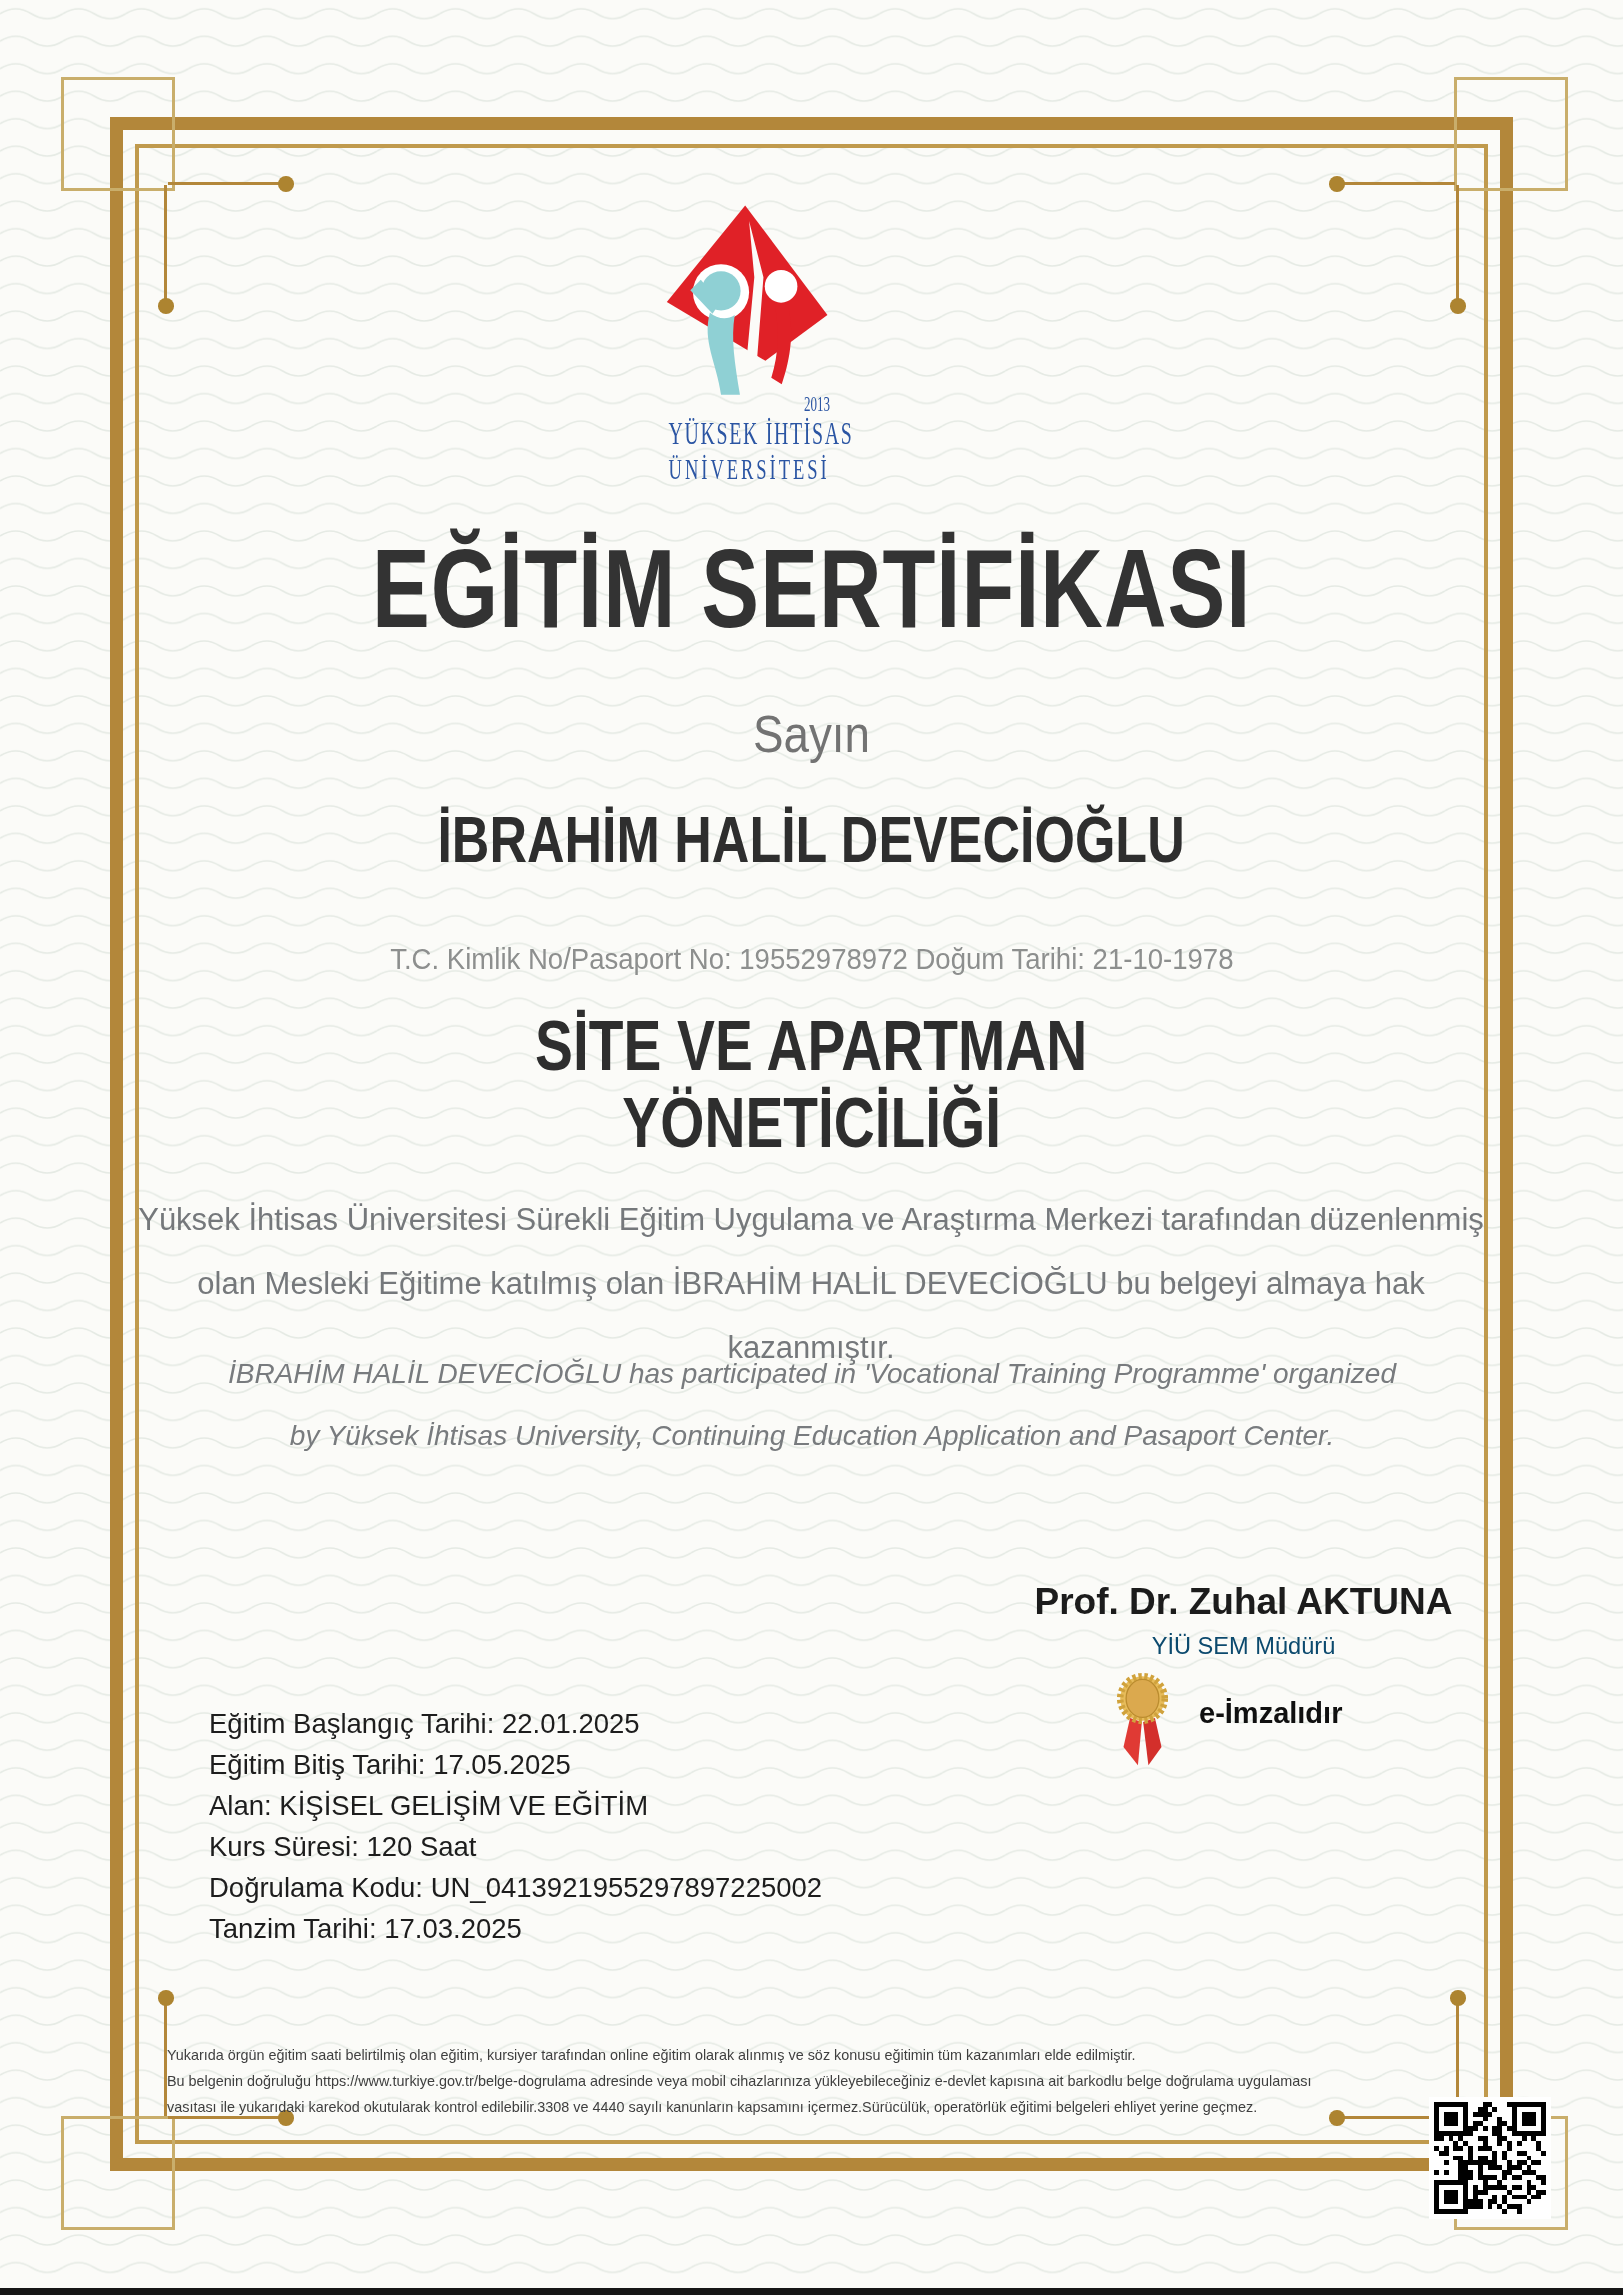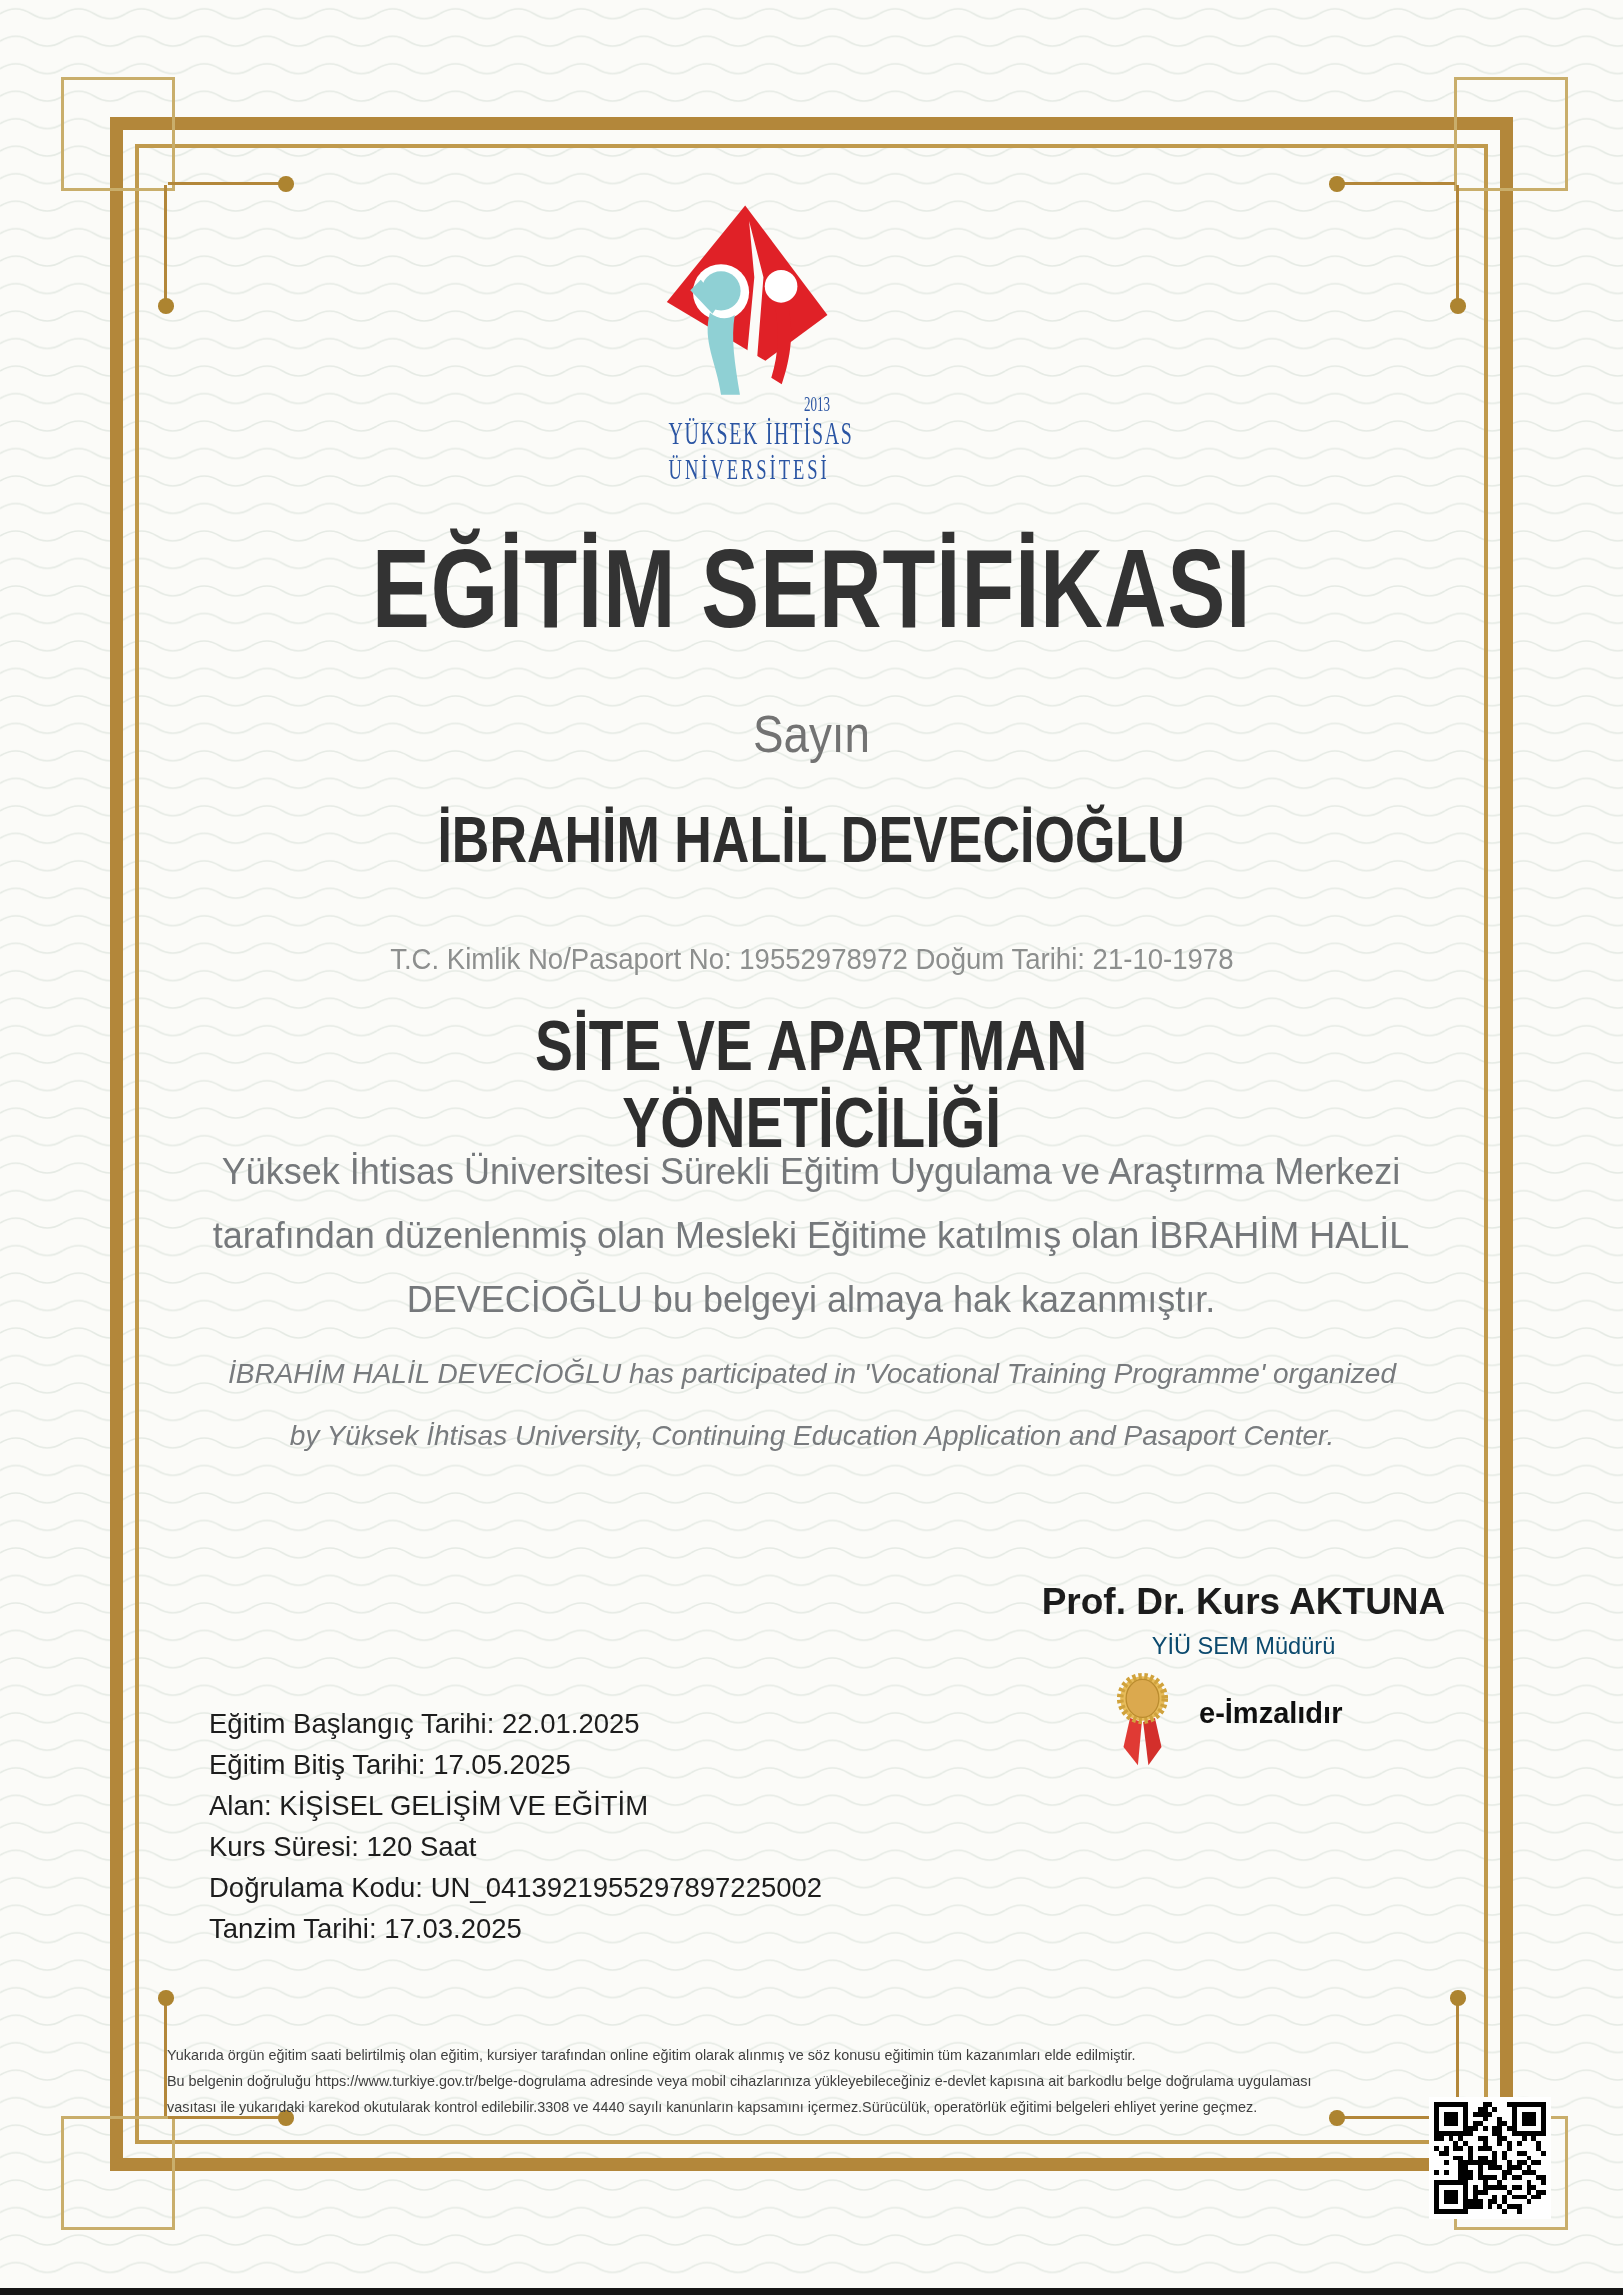--- a/index.html
+++ b/index.html
@@ -44,21 +44,21 @@
   .recipient{top:802px;font-size:65px;font-weight:bold;color:#2e2e2e;}
   .recipient>span{transform:scaleX(.80);}
   .idline{top:943px;font-size:29px;color:#8d8f8e;}
   .idline>span{transform:scaleX(.95);}
   .course1{top:1008px;font-size:71px;font-weight:bold;color:#2e2e2e;line-height:75px;}
   .course1>span{transform:scaleX(.80);}
   .course2{top:1085px;font-size:71px;font-weight:bold;color:#2e2e2e;line-height:75px;}
   .course2>span{transform:scaleX(.80);}
 
   .para{position:absolute;left:137px;width:1348px;text-align:center;z-index:2;}
-  .para-tr{top:1140px;font-size:36px;line-height:64px;color:#75787b;}
+  .para-tr{top:1188px;font-size:31px;line-height:64px;color:#75787b;}
   .para-en{top:1343px;font-size:28px;line-height:62px;color:#787b7e;font-style:italic;left:223px;width:1178px;}
 
   
   .sig-name{position:absolute;left:995px;top:1581px;width:497px;text-align:center;
             font-size:37px;font-weight:bold;color:#1c1c1c;z-index:2;}
   .sig-title{position:absolute;left:995px;top:1633px;width:497px;text-align:center;
             font-size:23.6px;color:#0c4a6e;z-index:2;}
   .seal{position:absolute;left:1113px;top:1663px;z-index:2;}
   .esign{position:absolute;left:1199px;top:1697px;font-size:29px;font-weight:bold;color:#101010;z-index:2;}
 
@@ -137,21 +137,21 @@
   <div class="center-line title"><span>EĞİTİM SERTİFİKASI</span></div>
   <div class="center-line salutation"><span>Sayın</span></div>
   <div class="center-line recipient"><span>İBRAHİM HALİL DEVECİOĞLU</span></div>
   <div class="center-line idline"><span>T.C. Kimlik No/Pasaport No: 19552978972 Doğum Tarihi: 21-10-1978</span></div>
   <div class="center-line course1"><span>SİTE VE APARTMAN</span></div>
   <div class="center-line course2"><span>YÖNETİCİLİĞİ</span></div>
 
   <div class="para para-tr">Yüksek İhtisas Üniversitesi Sürekli Eğitim Uygulama ve Araştırma Merkezi tarafından düzenlenmiş olan Mesleki Eğitime katılmış olan İBRAHİM HALİL DEVECİOĞLU bu belgeyi almaya hak kazanmıştır.</div>
   <div class="para para-en">İBRAHİM HALİL DEVECİOĞLU has participated in 'Vocational Training Programme' organized by Yüksek İhtisas University, Continuing Education Application and Pasaport Center.</div>
 
-  <div class="sig-name">Prof. Dr. Kurs AKTUNA</div>
+  <div class="sig-name">Prof. Dr. Zuhal AKTUNA</div>
   <div class="sig-title">YİÜ SEM Müdürü</div>
 
   <svg class="seal" width="59" height="105" viewBox="0 0 90 160">
     <polygon points="26,84 44,90 38,156 16,128" fill="#e03a34"></polygon>
     <polygon points="64,84 46,90 54,156 74,128" fill="#d32f2b"></polygon>
     <circle cx="45" cy="54" r="34" fill="#e7bc5b" stroke="#d0a23c" stroke-width="10" stroke-dasharray="5 4"></circle>
     <ellipse cx="45" cy="54" rx="25" ry="29" fill="#dba94e" stroke="#bb8c2f" stroke-width="2"></ellipse>
   </svg>
   <div class="esign">e-İmzalıdır</div>
 

